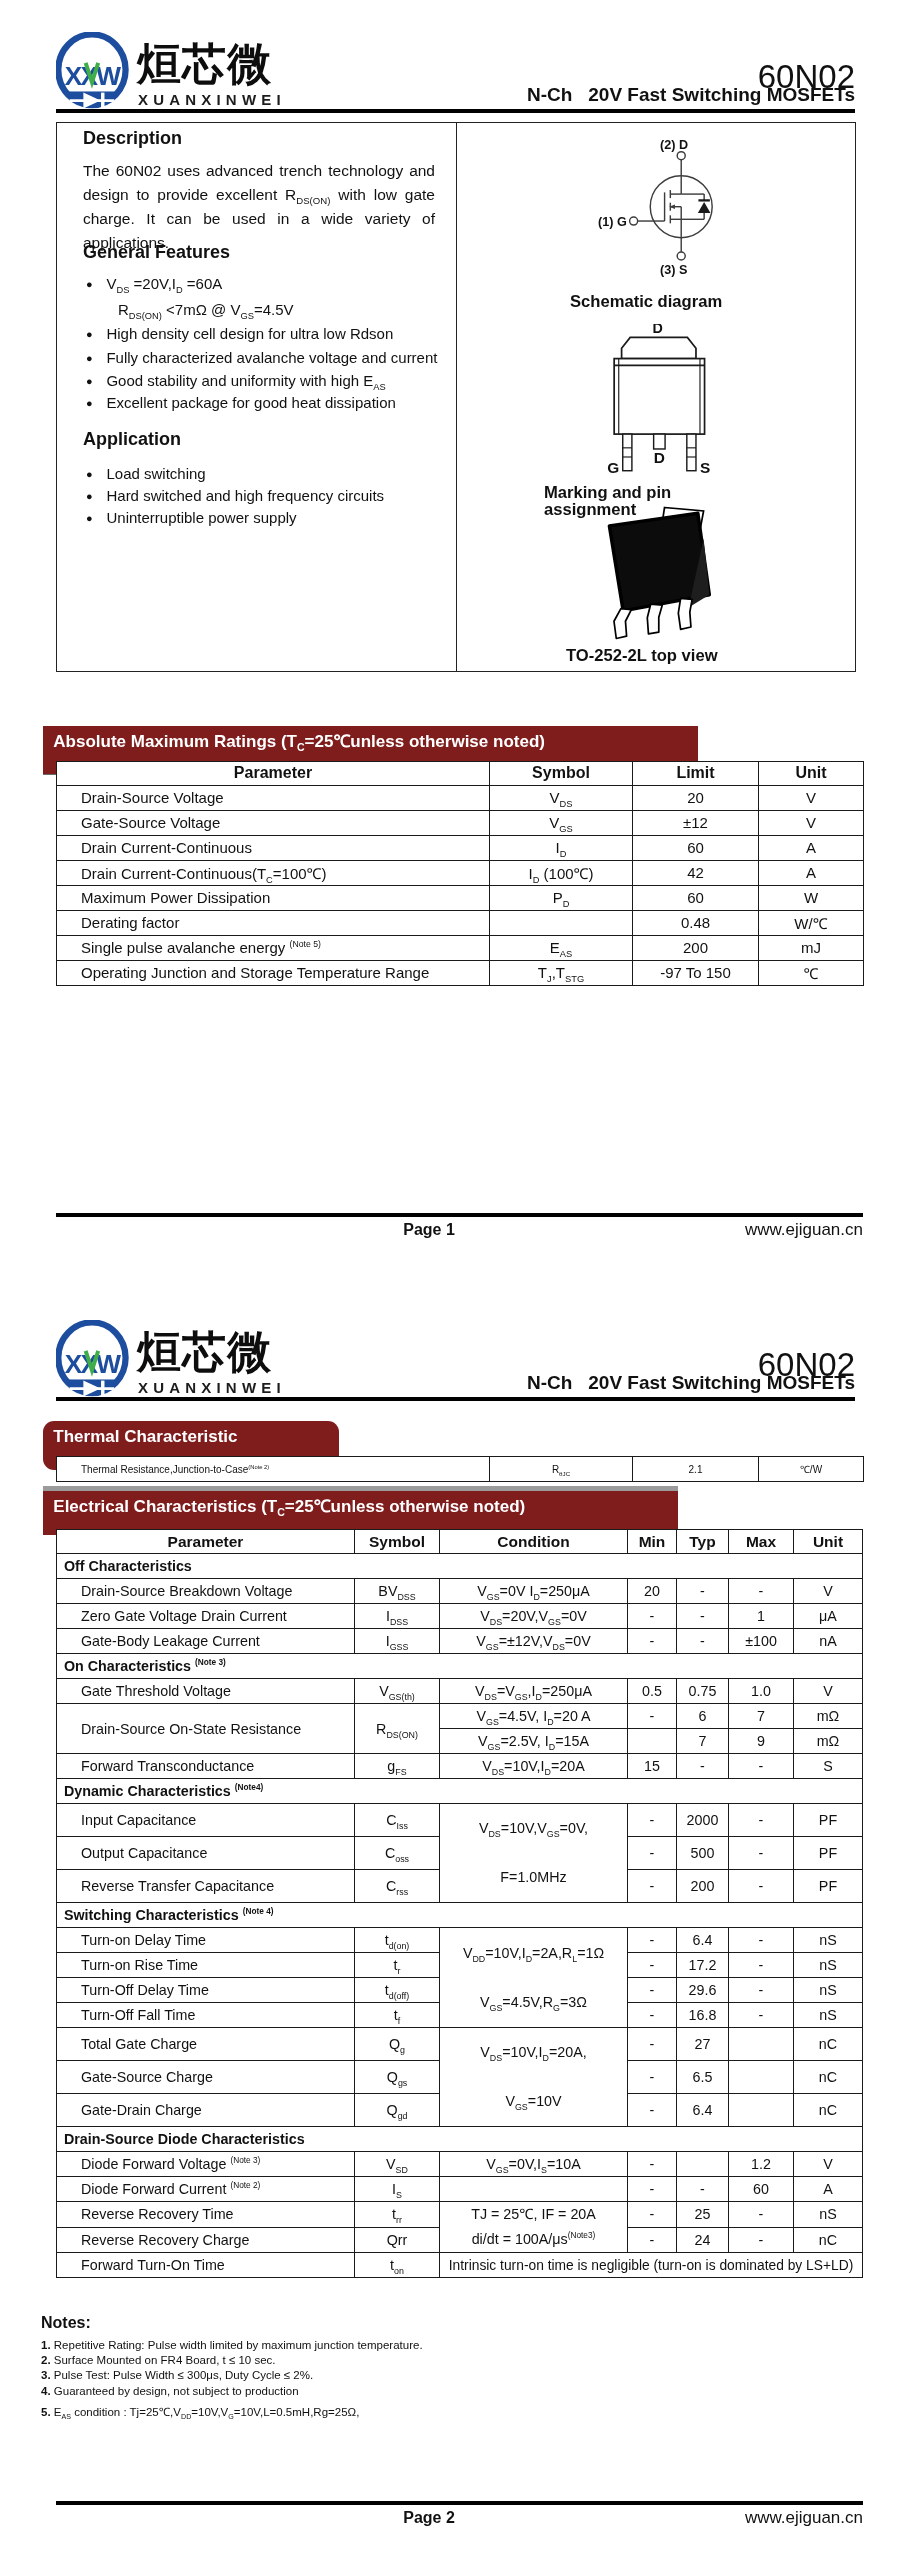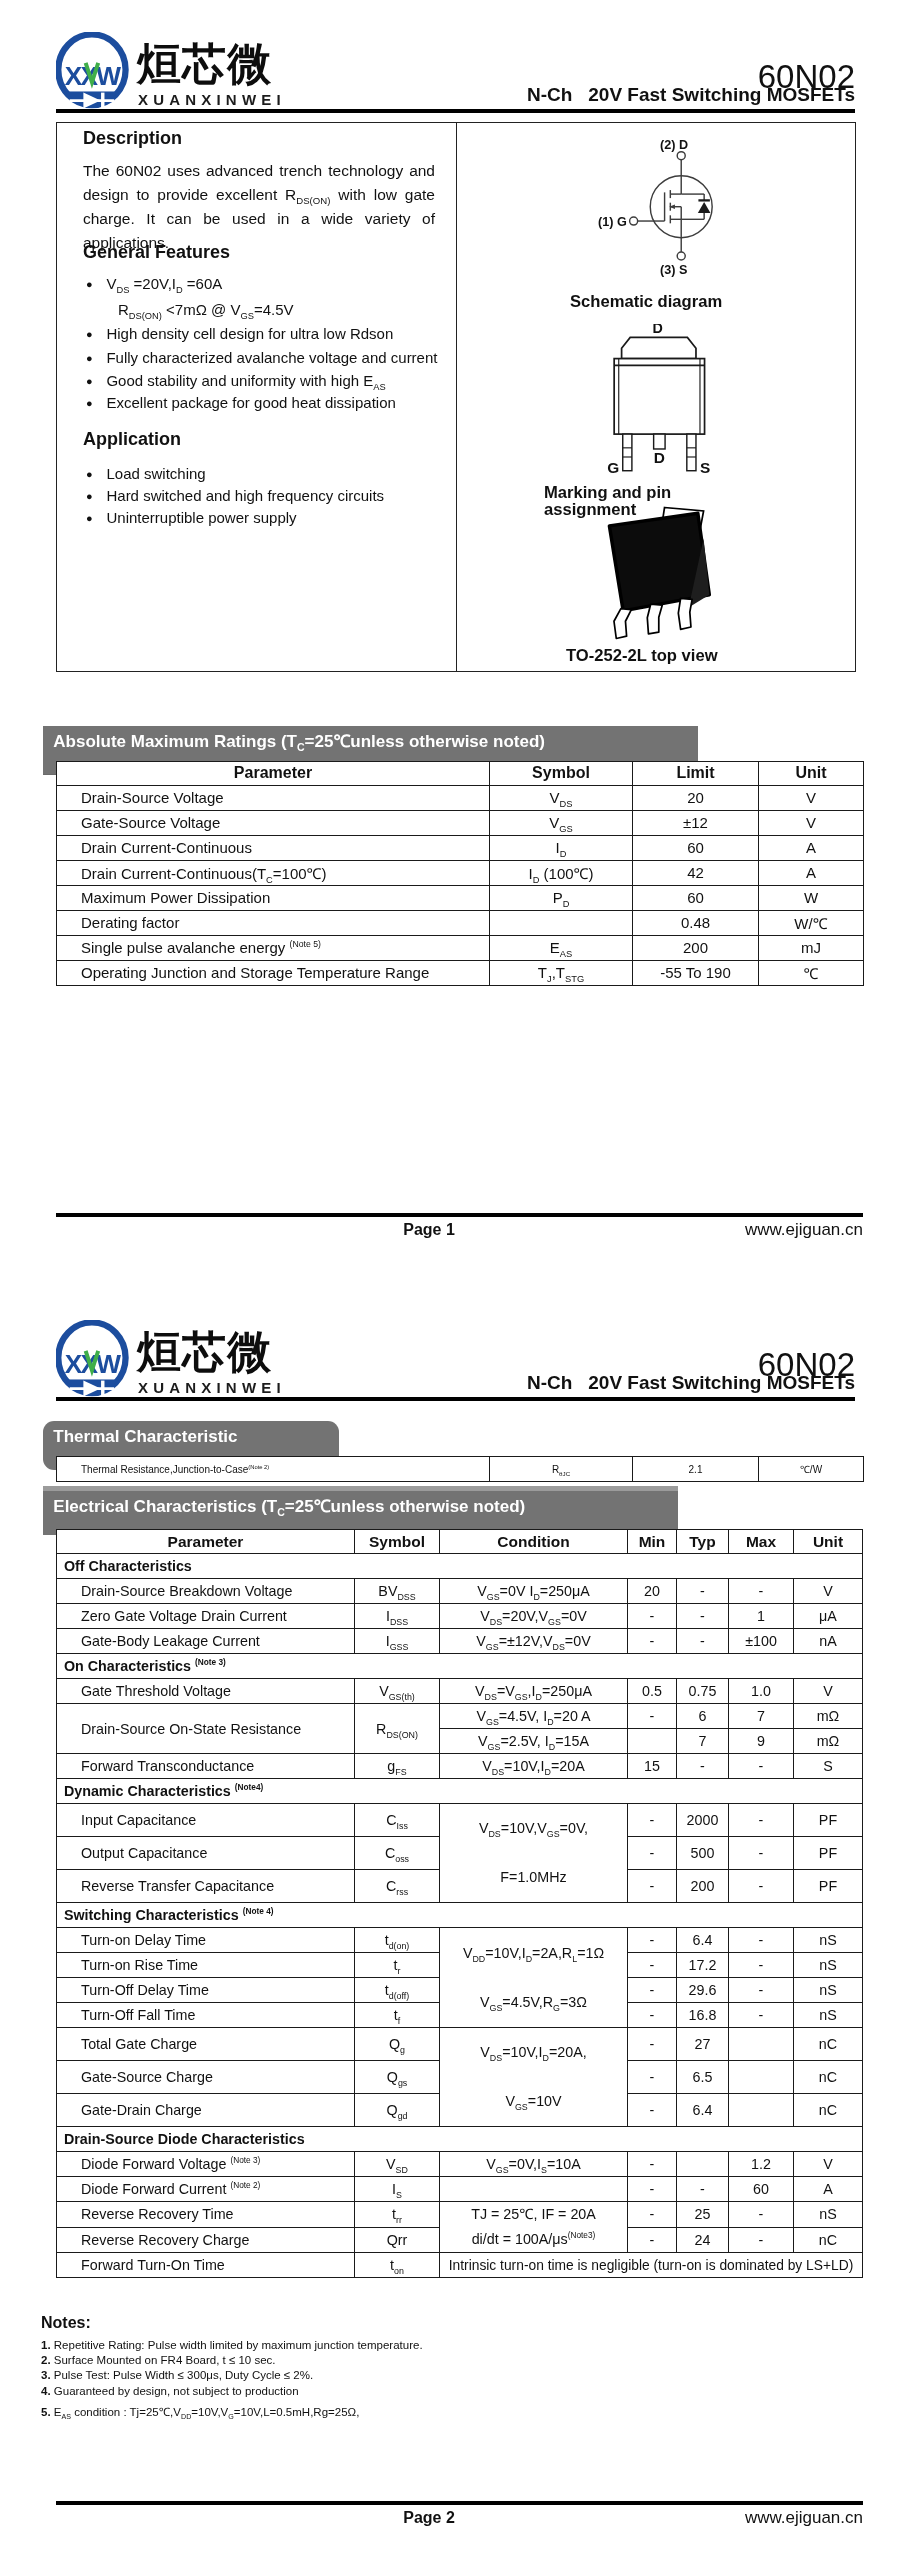--- a/index.html
+++ b/index.html
@@ -26,21 +26,21 @@
   .fbox{position:absolute;left:56px;top:122px;width:798px;height:548px;border:1.1px solid #222;}
   .fbox-div{position:absolute;left:456px;top:122px;width:1.1px;height:550px;background:#222;}
   .h1{position:absolute;font-size:18px;font-weight:bold;line-height:1;}
   .para{position:absolute;left:83px;top:159px;width:352px;font-size:15.5px;line-height:24px;text-align:justify;}
   .li{position:absolute;left:86px;font-size:15px;line-height:17px;white-space:nowrap;}
   .li .dot{display:inline-block;font-size:11px;vertical-align:1.1px;margin-right:13.8px;}
   .li.nob{left:118px;}
   .cap{position:absolute;font-size:16.6px;font-weight:bold;line-height:1;}
 
   
-  .banner{position:absolute;background:#737373;color:#fff;font-weight:bold;font-size:17px;line-height:31px;height:49px;padding-left:10.3px;box-sizing:border-box;white-space:nowrap;}
+  .banner{position:absolute;background:#7f1d1d;color:#fff;font-weight:bold;font-size:17px;line-height:31px;height:49px;padding-left:10.3px;box-sizing:border-box;white-space:nowrap;}
   .banner.b-abs{left:43px;top:726px;width:655px;border-bottom:1.1px solid #6a6a6a;}
   .banner.b-th{left:43px;top:133px;width:296px;border-radius:11px;}
   .banner.b-el{left:43px;top:198px;width:635px;border-top:5.7px solid #9b9b9b;}
 
   
   table{border-collapse:collapse;table-layout:fixed;background:#fff;}
   td,th{border:1.1px solid #1a1a1a;padding:0;overflow:hidden;}
   .dtable{position:absolute;left:56px;width:807px;border:1.7px solid #1a1a1a;}
   .t-abs{top:761px;font-size:15px;}
   .t-abs tr{height:25px;}
@@ -228,21 +228,21 @@
           </tr>
       <tr>
             <td class="p">Single pulse avalanche energy <sup>(Note 5)</sup></td>
             <td class="c">E<sub>AS</sub></td>
             <td class="c">200</td>
             <td class="c">mJ</td>
           </tr>
       <tr>
             <td class="p">Operating Junction and Storage Temperature Range</td>
             <td class="c">T<sub>J</sub>,T<sub>STG</sub></td>
-            <td class="c">-55 To 190</td>
+            <td class="c">-97 To 150</td>
             <td class="c">℃</td>
           </tr>
     </tbody>
       </table>
 
     <div class="ftr-rule"></div>
     <div class="ftr-page">Page 1</div>
     <div class="ftr-site">www.ejiguan.cn</div>
   </div>
 

